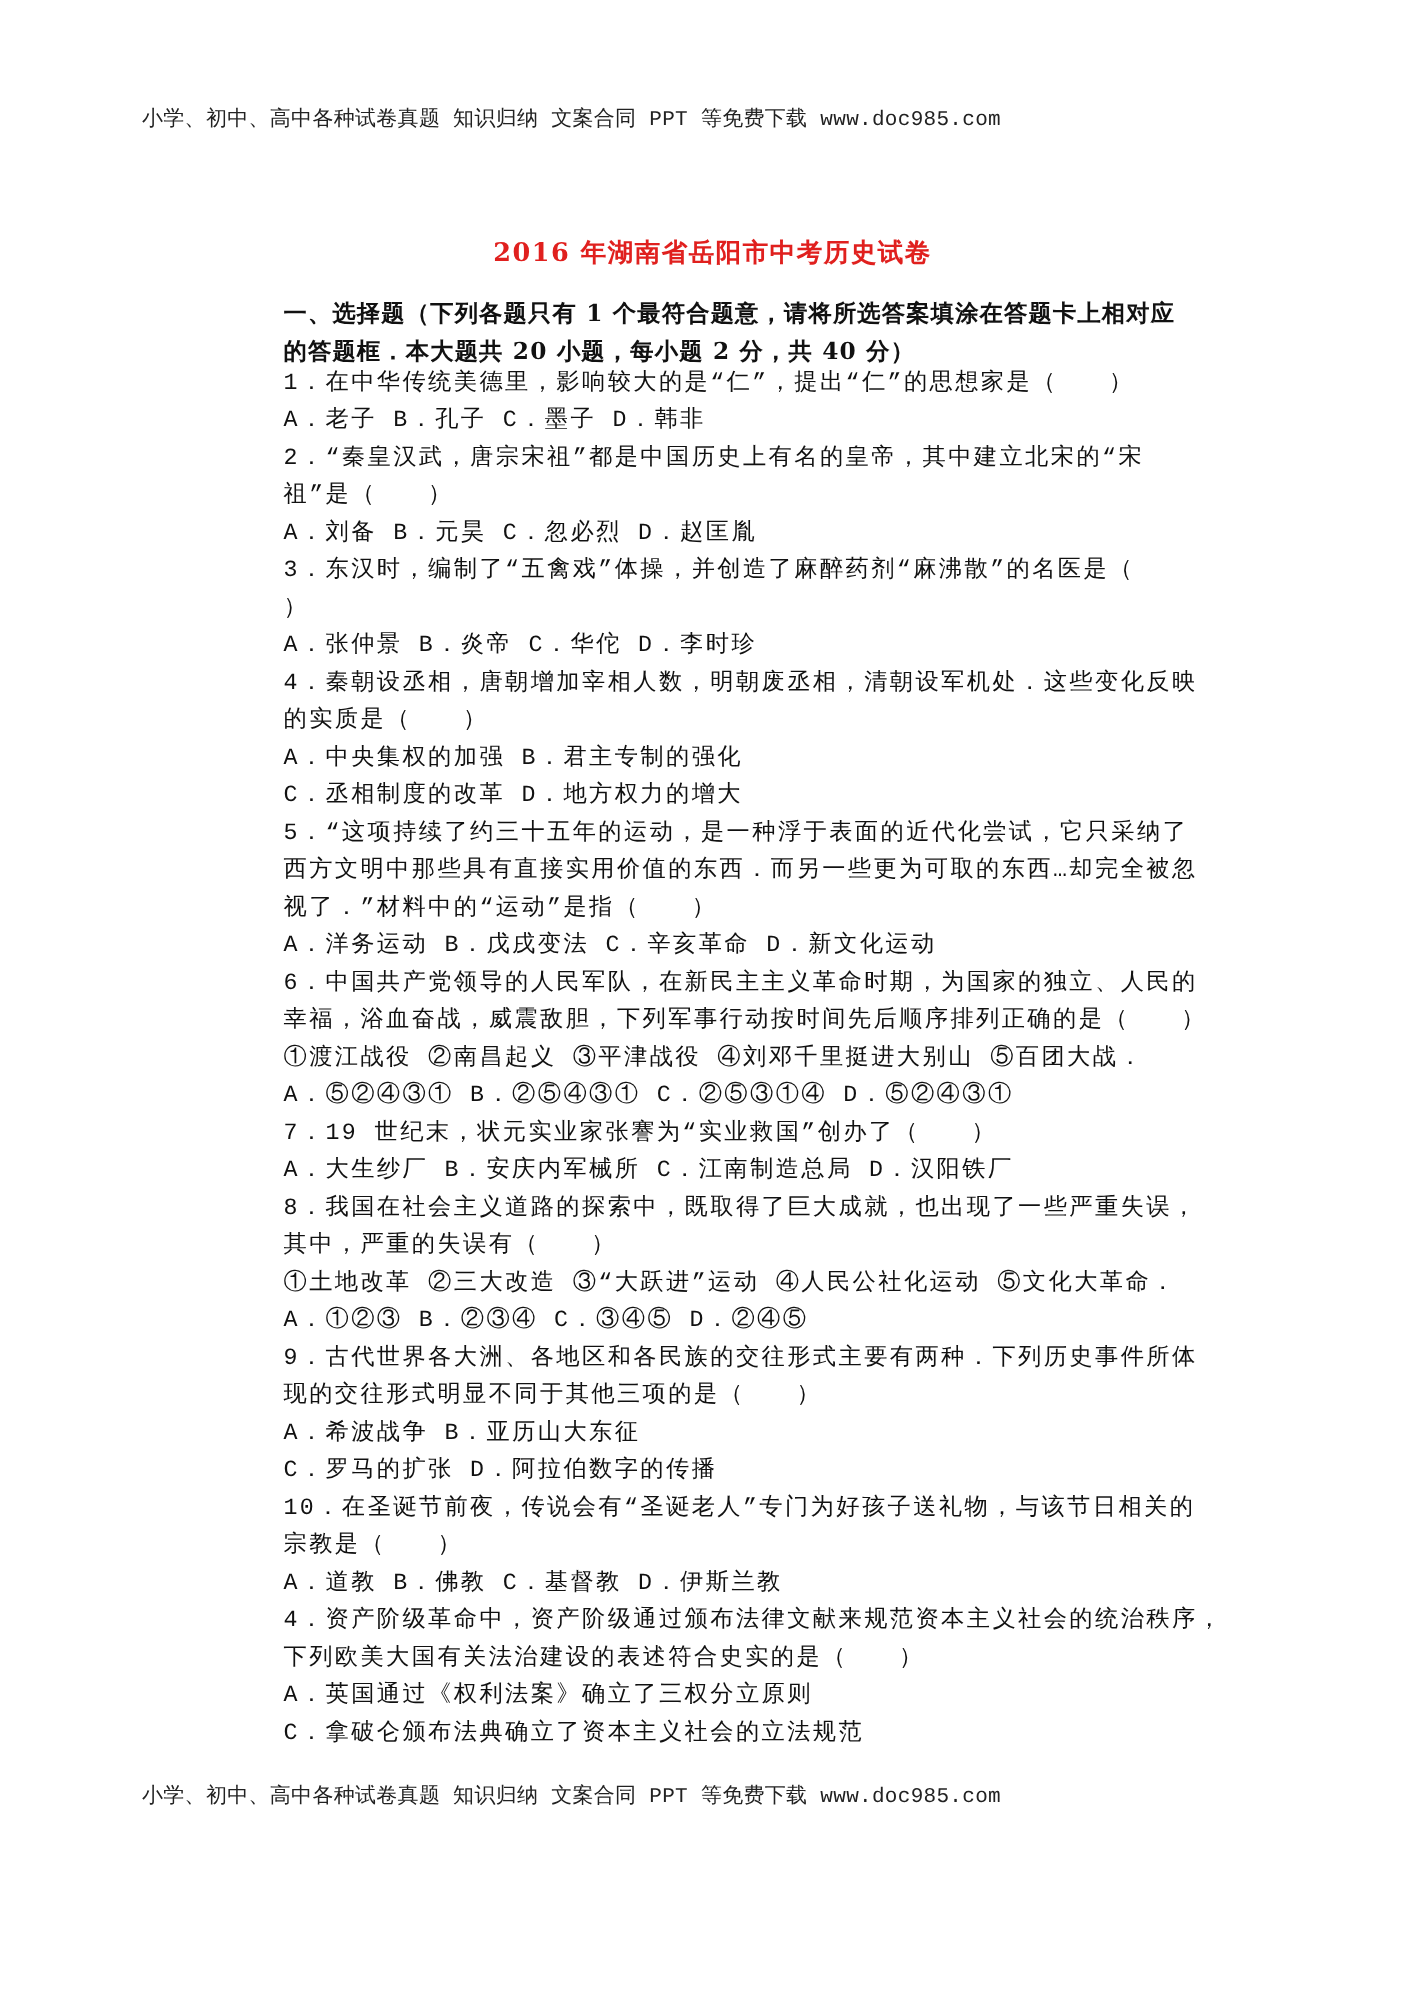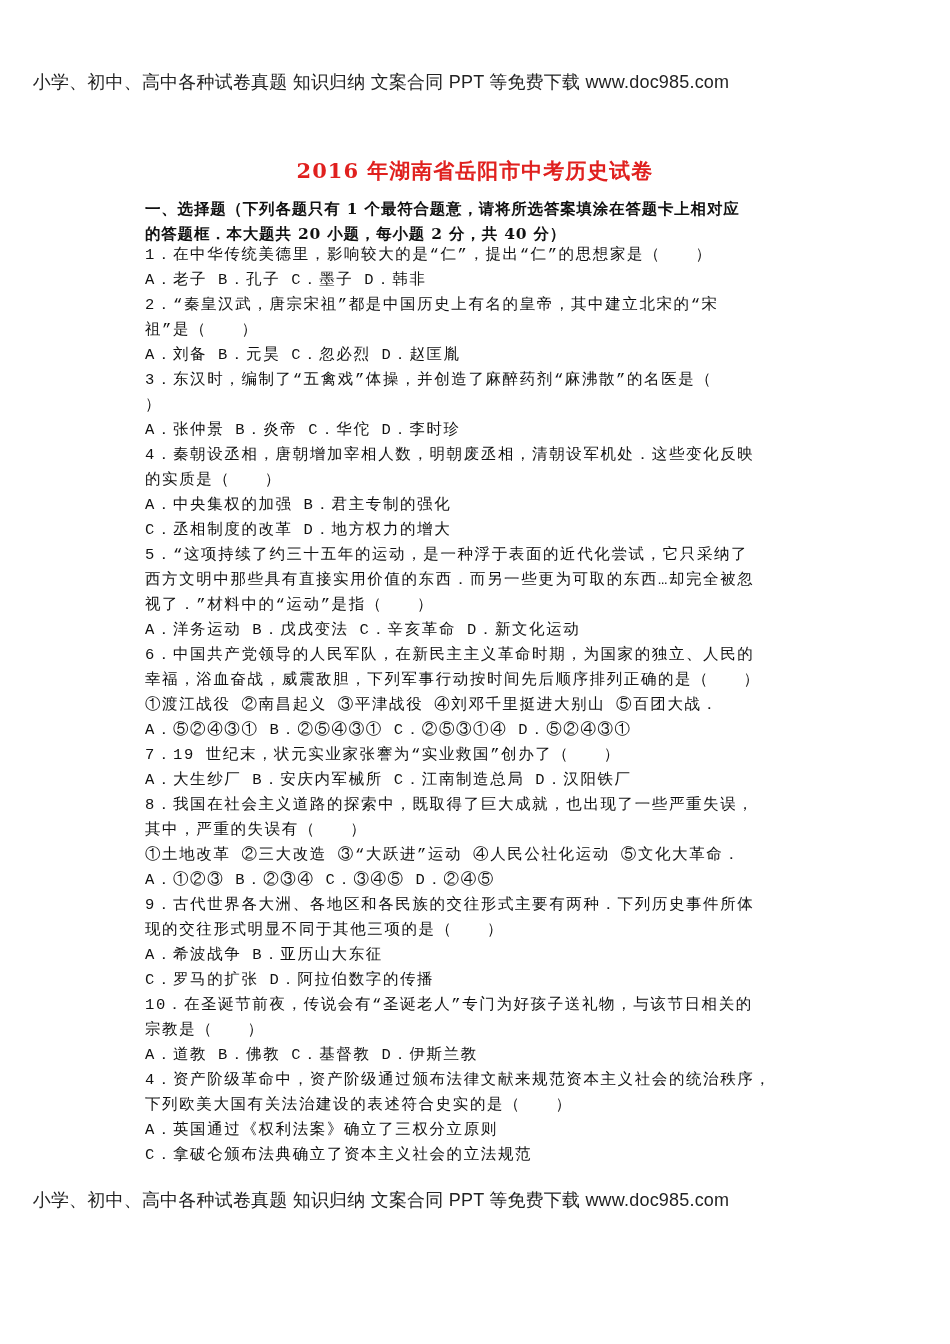--- a/index.html
+++ b/index.html
@@ -1,37 +1,37 @@
 <!DOCTYPE html>
 <html><head>
   <meta charset="utf-8">
   <style>
     html, body { margin: 0; padding: 0; background: #ffffff; }
     body { width: 950px; height: 1344px; position: relative; overflow: hidden;
            font-family: "DejaVu Serif", "Liberation Serif", serif; color: #111; }
     .header-banner, .footer-banner {
       position: absolute; left: 0; width: 762px; text-align: center;
-      font-family: Liberation Sans, sans-serif;
-      font-size: 18px; color: #222; letter-spacing: 0.2px;
+      font-family: Liberation Mono, monospace;
+      font-size: 14px; color: #222; letter-spacing: 0.2px;
     }
     .header-banner { top: 70px; }
     .footer-banner { top: 1188px; }
     .title {
       position: absolute; top: 157px; left: 0; width: 950px; text-align: center;
-      color: #e0201e; font-weight: bold; font-size: 21px; letter-spacing: 1px;
+      color: #e0201e; font-weight: bold; font-size: 17px; letter-spacing: 1px;
     }
     .section-heading {
       position: absolute; left: 145px; top: 196px; width: 670px;
       font-weight: bold; font-size: 15.5px; line-height: 25px; letter-spacing: 0.8px;
     }
     .content {
       position: absolute; left: 145px; top: 243px; width: 672px;
       font-size: 15.5px; line-height: 25px; letter-spacing: 1.6px; font-family: Liberation Mono, monospace;
     }
-    .line { white-space: nowrap; height: 25px; }
+    .line { white-space: nowrap; height: 25px; margin-left: 44px; }
   </style>
 </head>
 <body>
 
 <div class="header-banner">小学、初中、高中各种试卷真题 知识归纳 文案合同 PPT 等免费下载  www.doc985.com</div>
 
 <div class="title">2016 年湖南省岳阳市中考历史试卷</div>
 
 <div class="section-heading">
   <div class="line">一、选择题（下列各题只有 1 个最符合题意，请将所选答案填涂在答题卡上相对应</div>

